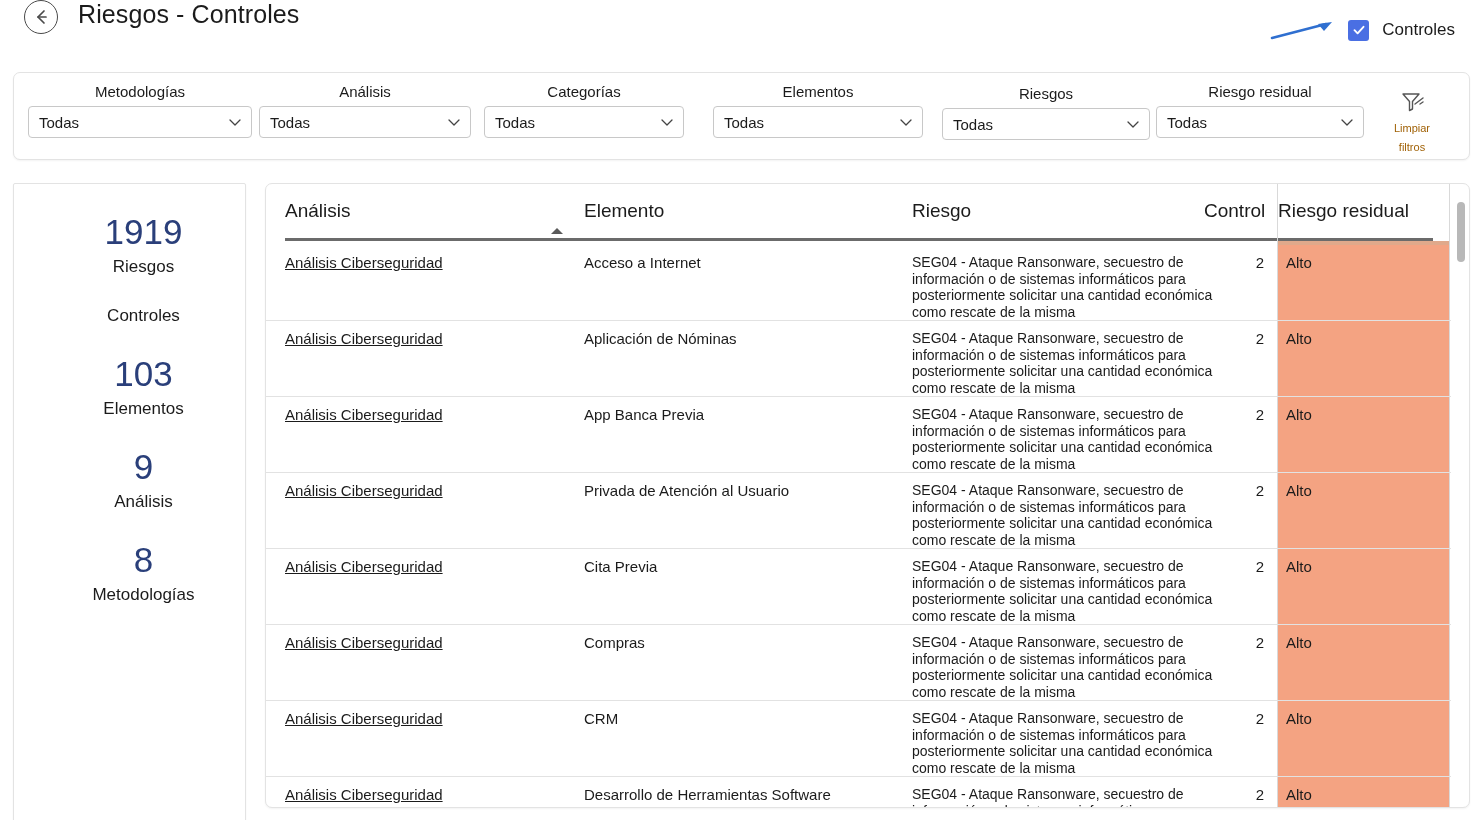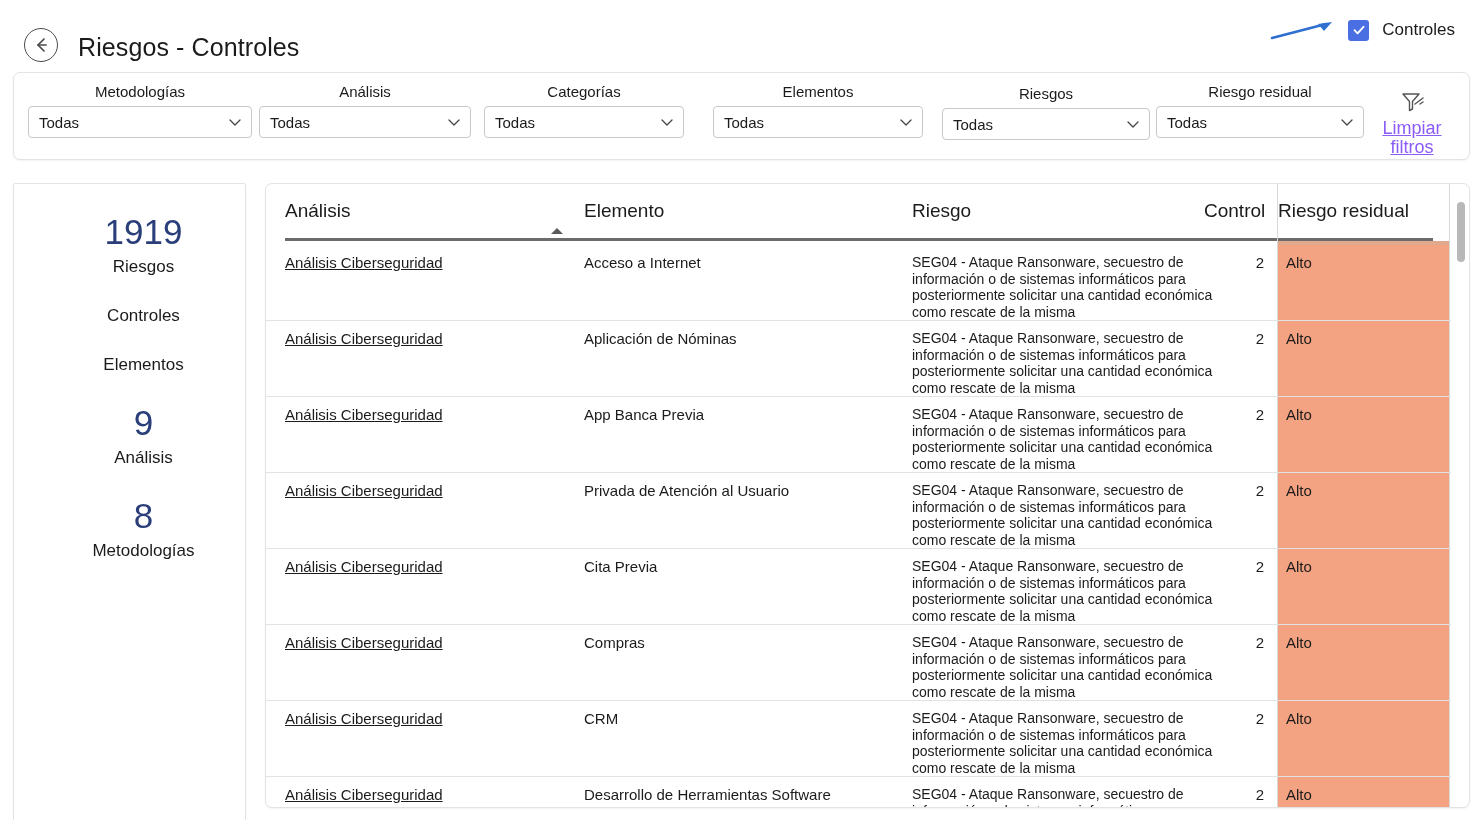--- a/index.html
+++ b/index.html
@@ -16,21 +16,21 @@
     width: 1483px; height: 820px;
     background: #ffffff;
   }
 
   
   .header {
     position: absolute;
     top: 0; left: 0; right: 0;
     height: 62px;
     display: flex;
-    align-items: flex-end;
+    align-items: flex-start;
   }
   .back-btn {
     margin-left: 24px;
     width: 34px; height: 34px;
     border-radius: 50%;
     border: 1.6px solid #4a4a4a;
     display: flex; align-items: center; justify-content: center;
     cursor: pointer;
     background: #ffffff;
   }
@@ -105,24 +105,23 @@
   .clear-filters {
     position: absolute;
     right: 14px; top: 12px;
     width: 86px;
     text-align: center;
     cursor: pointer;
   }
   .clear-filters .ic { height: 34px; display:flex; align-items:center; justify-content:center; }
   .clear-filters .t1, .clear-filters .t2 {
     display: block;
-    font-size: 18px;
-    color: #8b5cf6;
+    font-size: 11px;
+    color: #a16207;
     line-height: 19px;
-    text-decoration: underline;
   }
 
   
   .stats {
     position: absolute;
     top: 183px; left: 13px;
     width: 233px; height: 743px;
     background: #ffffff;
     border: 1px solid #e3e3e3;
     border-radius: 2px;
@@ -389,20 +388,21 @@
 
   <div class="stats">
     <div class="stat">
       <div class="num">1919</div>
       <div class="lbl">Riesgos</div>
     </div>
     <div class="stat">
       <div class="lbl">Controles</div>
     </div>
     <div class="stat">
+      <div class="num">103</div>
       <div class="lbl">Elementos</div>
     </div>
     <div class="stat">
       <div class="num">9</div>
       <div class="lbl">Análisis</div>
     </div>
     <div class="stat">
       <div class="num">8</div>
       <div class="lbl">Metodologías</div>
     </div>

